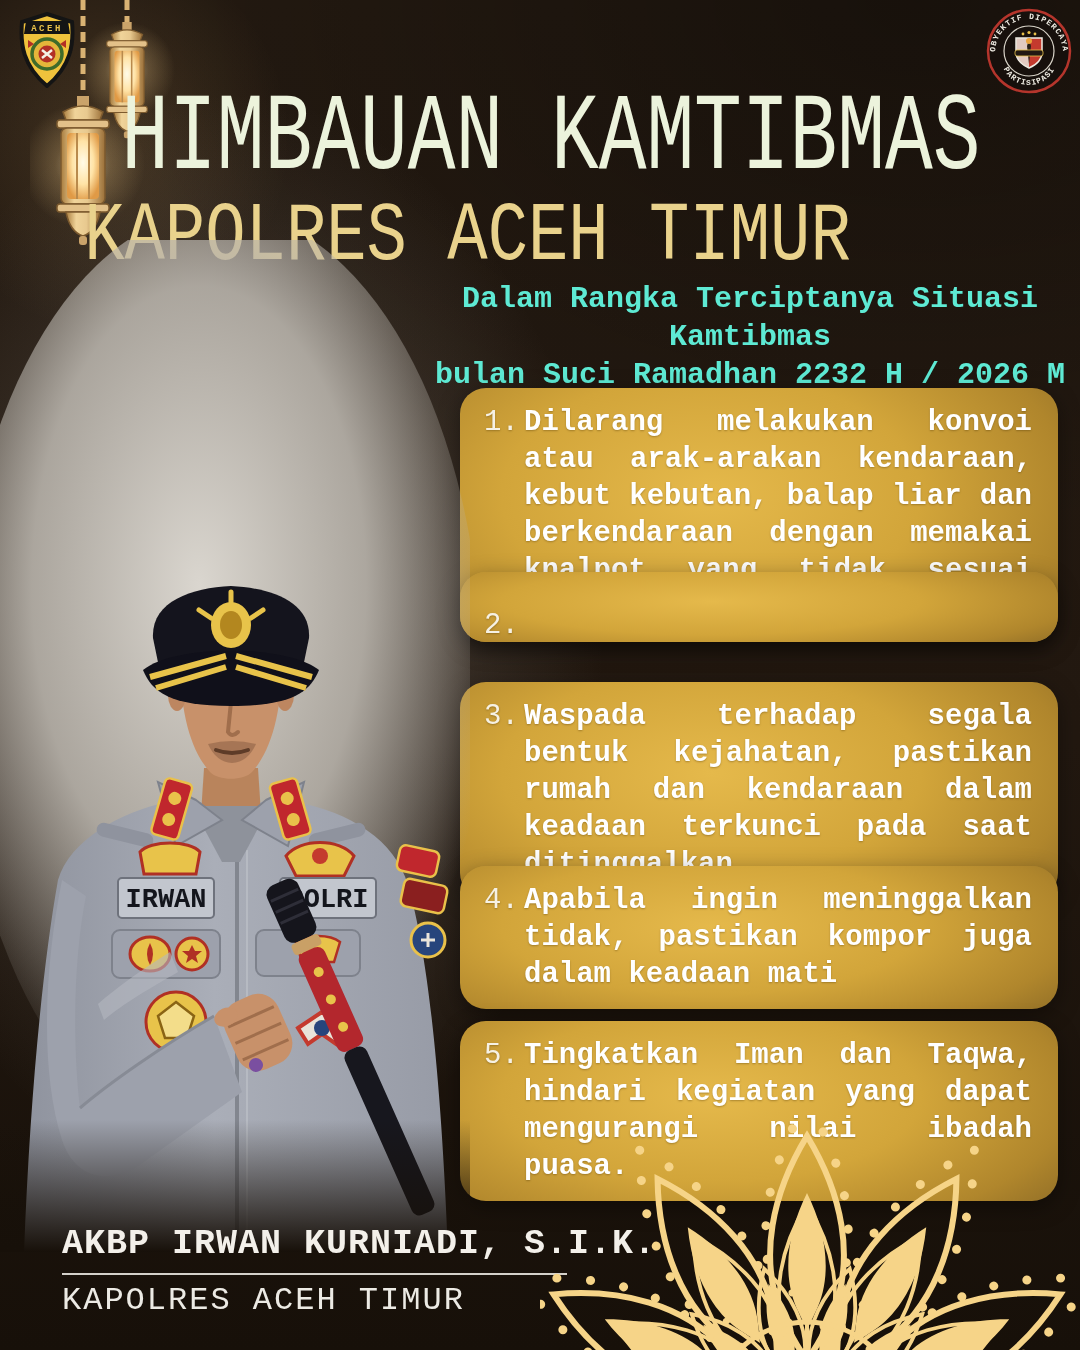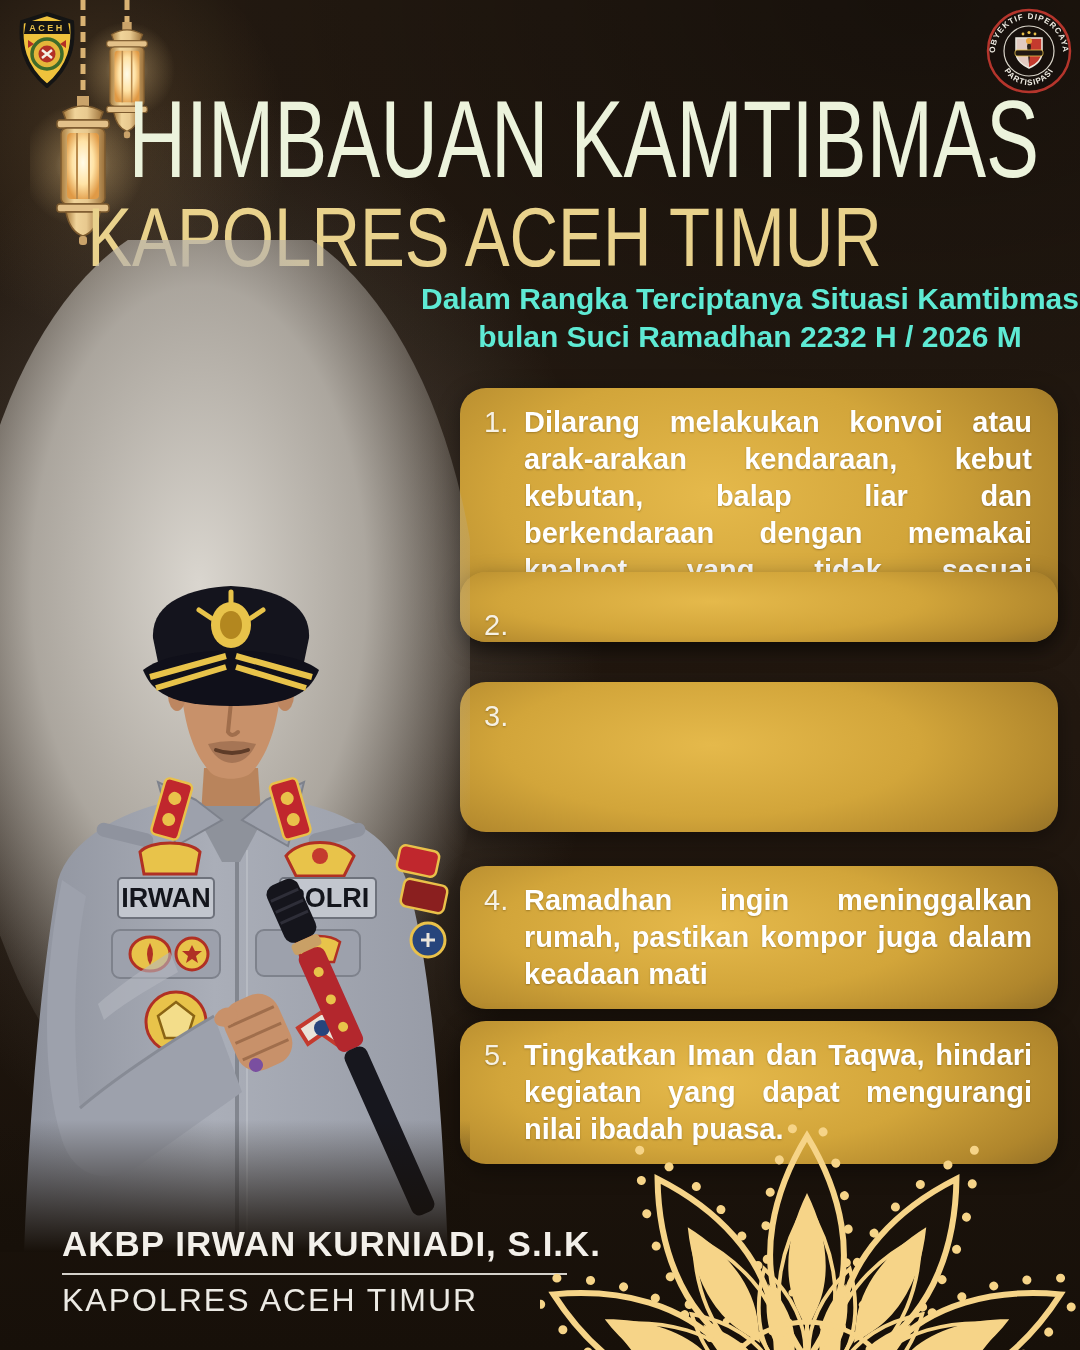--- a/index.html
+++ b/index.html
@@ -1,18 +1,18 @@
 <!DOCTYPE html>
 <html><head>
 <meta charset="utf-8">
 <style>
   html,body{margin:0;padding:0;background:#120c07;}
   .poster{
     position:relative; width:1080px; height:1350px; overflow:hidden;
-    font-family:Liberation Sans, sans-serif;
+    font-family:Liberation Mono, monospace;
     background:#201610;
   }
   
   .bg-layer{position:absolute; inset:0; pointer-events:none;}
   .bg-grad{
     background:
       radial-gradient(520px 760px at 230px 640px, rgba(214,209,199,.28), rgba(214,209,199,0) 72%),
       radial-gradient(240px 260px at 110px 140px, rgba(255,205,130,.14), rgba(255,205,130,0) 75%),
       radial-gradient(1400px 900px at 85% 0%, rgba(0,0,0,.35), rgba(0,0,0,0) 60%),
       linear-gradient(180deg, #241a11 0%, #221810 55%, #171009 100%);
@@ -170,24 +170,24 @@
     <span>bulan Suci Ramadhan 2232 H / 2026 M</span>
   </div>
 
   <section class="adv adv-1">
     <div class="adv-body"><span class="adv-num">1.</span><span>Dilarang melakukan konvoi atau arak-arakan kendaraan, kebut kebutan, balap liar dan berkendaraan dengan memakai knalpot yang tidak sesuai spesifikasi teknis.</span></div>
   </section>
   <section class="adv adv-2">
     <div class="adv-body"><span class="adv-num">2.</span></div>
   </section>
   <section class="adv adv-3">
-    <div class="adv-body"><span class="adv-num">3.</span></div>
+    <div class="adv-body"><span class="adv-num">3.</span><span>Waspada terhadap segala bentuk kejahatan, pastikan rumah dan kendaraan dalam keadaan terkunci pada saat ditinggalkan.</span></div>
   </section>
   <section class="adv adv-4">
-    <div class="adv-body"><span class="adv-num">4.</span><span>Ramadhan ingin meninggalkan rumah, pastikan kompor juga dalam keadaan mati</span></div>
+    <div class="adv-body"><span class="adv-num">4.</span><span>Apabila ingin meninggalkan tidak, pastikan kompor juga dalam keadaan mati</span></div>
   </section>
   <section class="adv adv-5">
     <div class="adv-body"><span class="adv-num">5.</span><span>Tingkatkan Iman dan Taqwa, hindari kegiatan yang dapat mengurangi nilai ibadah puasa.</span></div>
   </section>
 
   <svg class="officer-svg" viewBox="0 0 470 1012" aria-hidden="true">
     <defs>
       <radialGradient id="pglow" cx="46%" cy="40%" r="58%">
         <stop offset="0%" stop-color="#dad6cf"></stop>
         <stop offset="55%" stop-color="#b8b3ab" stop-opacity=".9"></stop>

